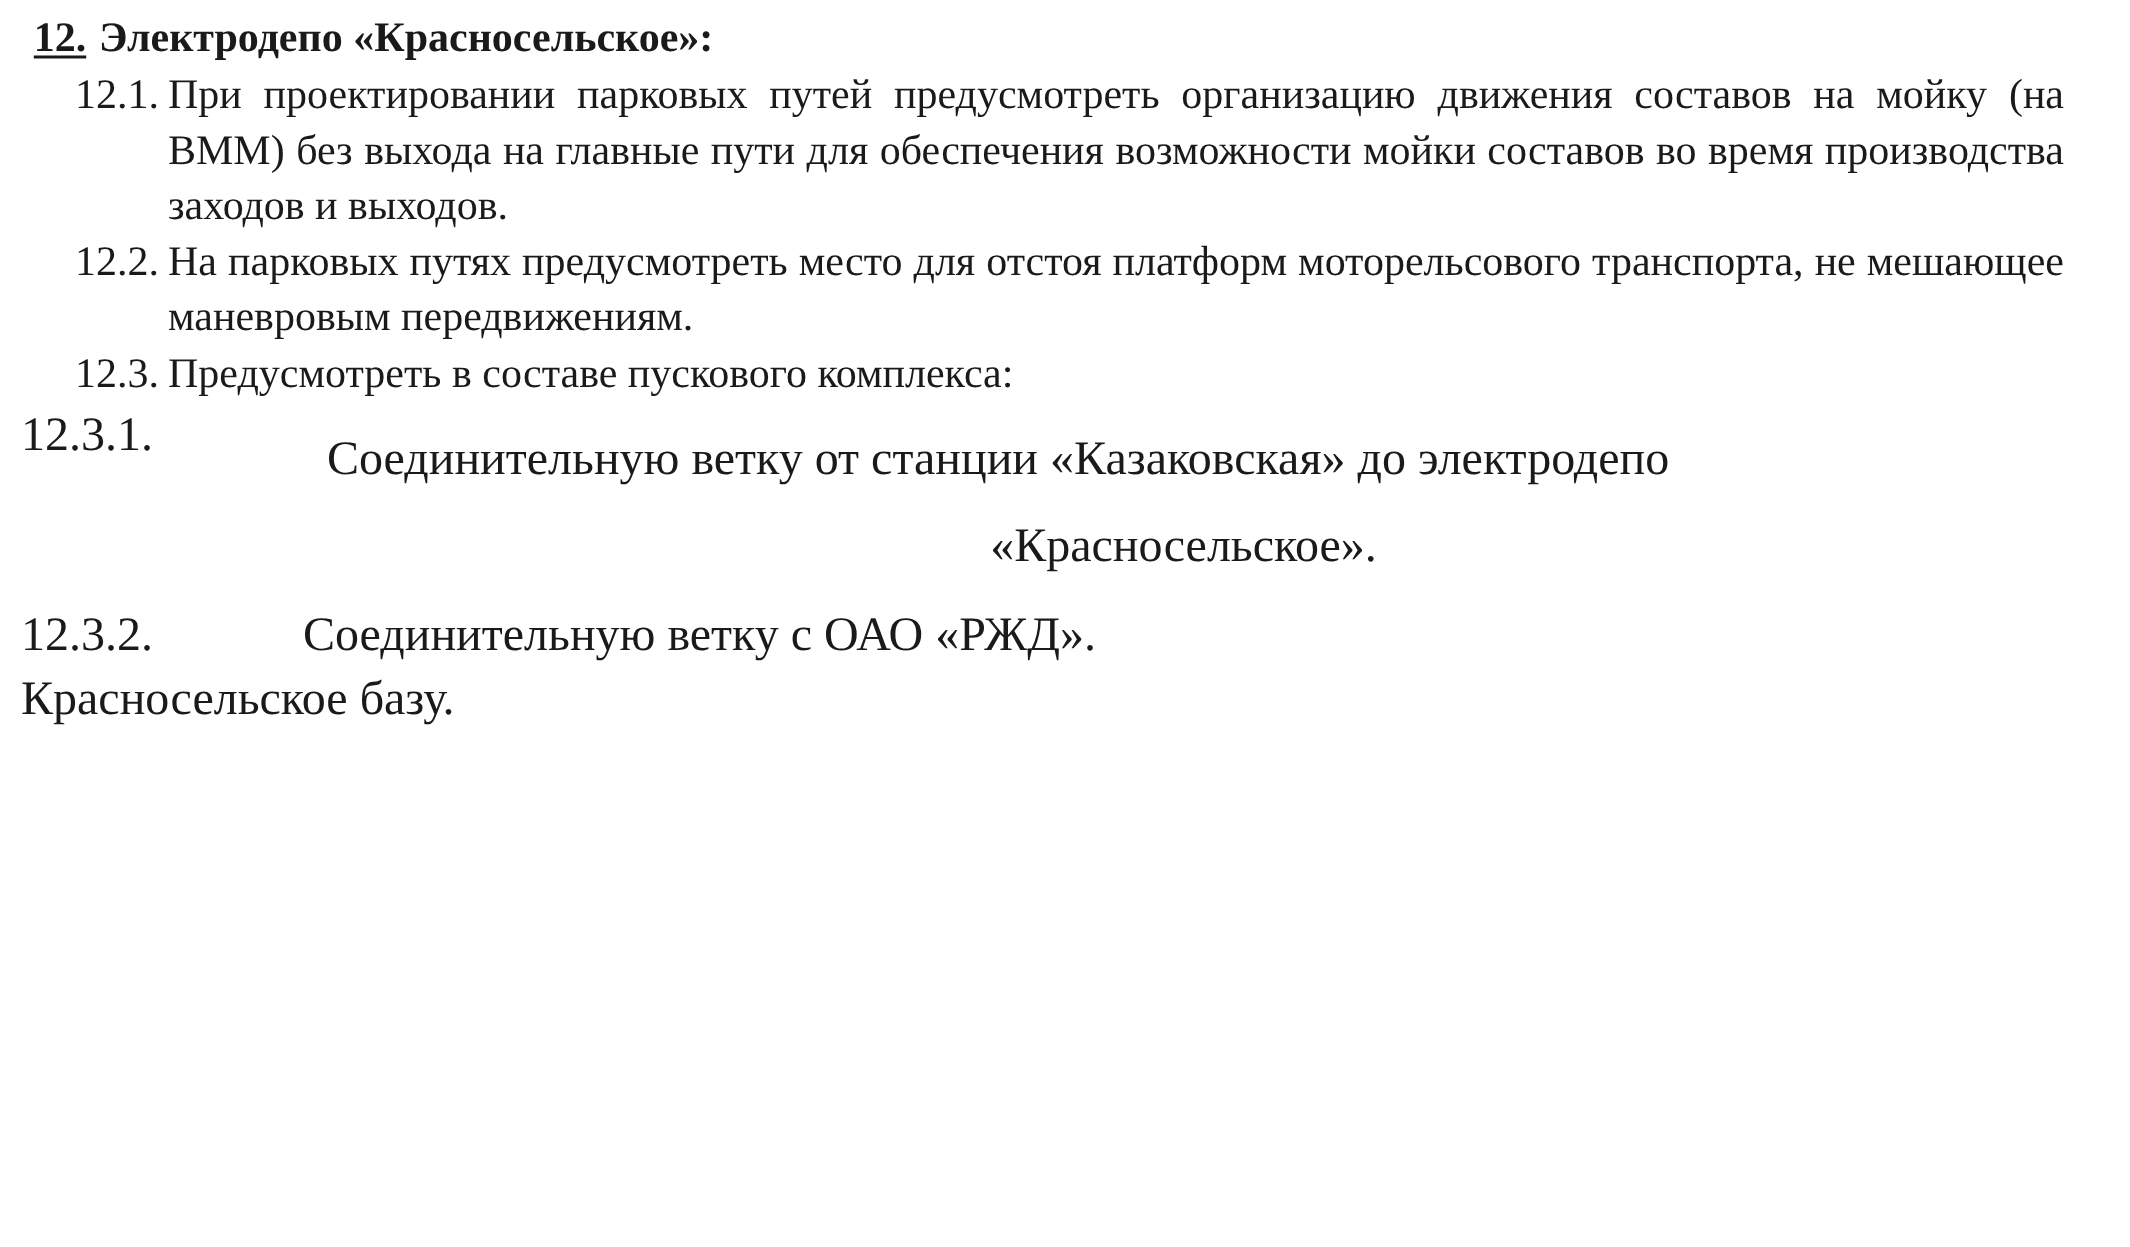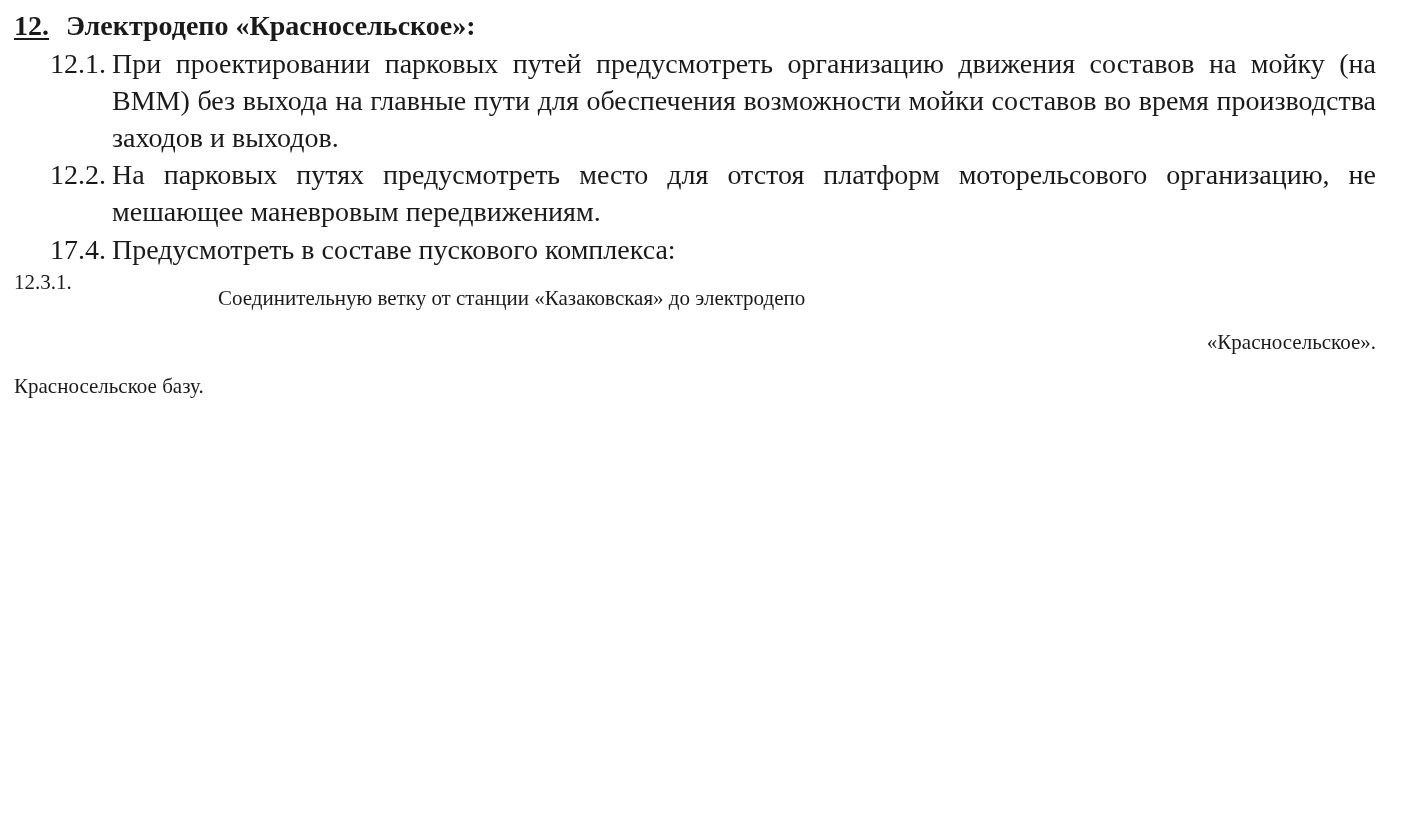--- a/index.html
+++ b/index.html
@@ -32,20 +32,21 @@
     font-weight: bold;
     font-size: 28px;
     line-height: 1.30;
     margin: 0 0 2px 0;
   }
   .clause-l1 .num {
     width: 52px;
     flex: 0 0 52px;
     text-decoration: underline;
     text-underline-offset: 3px;
+    text-align: center;
   }
   .clause-l1 .txt {
     text-underline-offset: 3px;
   }
 
   
   .clause-l2 {
     display: flex;
     align-items: flex-start;
     font-size: 28px;
@@ -67,21 +68,21 @@
   }
   .clause-l2 .txt.underline {
     text-underline-offset: 3px;
     display: inline-block;
   }
 
   
   .clause-l3 {
     display: flex;
     align-items: flex-start;
-    font-size: 21px;
+    font-size: 32px;
     line-height: 1.31;
     margin: 0 0 1px 0;
   }
   .clause-l3 .num {
     flex: 0 0 auto;
     width: 188px;
     box-sizing: border-box;
     white-space: nowrap;
   }
   .clause-l3 .txt {
@@ -89,21 +90,21 @@
     text-align: justify;
     text-justify: inter-word;
   }
   .clause-l3 .txt.nojust {
     text-align: left;
   }
   .clause-l3 .txt p {
     margin: 16px;
   }
   .clause-l3 .txt p.cont {
-    text-align: right;
+    text-align: center;
     margin-left: -88px;
     padding-left: 88px;
   }
 </style>
 </head>
 <body>
 
 <div class="page">
   <div class="doc-body">
 
@@ -112,35 +113,39 @@
       <span class="txt">Электродепо «Красносельское»:</span>
     </div>
 
     <div class="clause-l2">
       <span class="num">12.1.</span>
       <span class="txt">При проектировании парковых путей предусмотреть организацию движения составов на мойку (на ВММ) без выхода на главные пути для обеспечения возможности мойки составов во время производства заходов и выходов.</span>
     </div>
 
     <div class="clause-l2">
       <span class="num">12.2.</span>
-      <span class="txt">На парковых путях предусмотреть место для отстоя платформ моторельсового организацию, не мешающее маневровым передвижениям.</span>
+      <span class="txt">На парковых путях предусмотреть место для отстоя платформ моторельсового транспорта, не мешающее маневровым передвижениям.</span>
     </div>
 
     <div class="clause-l2">
-      <span class="num">17.4.</span>
+      <span class="num">12.3.</span>
       <span class="txt underline">Предусмотреть в составе пускового комплекса:</span>
     </div>
 
     <div class="clause-l3">
       <span class="num">12.3.1.</span>
       <span class="txt">
         <p>Соединительную ветку от станции «Казаковская» до электродепо</p>
         <p class="cont">«Красносельское».</p>
       </span>
     </div>
 
+    <div class="clause-l3">
+      <span class="num">12.3.2.</span>
+      <span class="txt nojust">Соединительную ветку с ОАО «РЖД».</span>
+    </div>
 
     <div class="clause-l3">
       <span class="txt nojust">Красносельское базу.</span>
     </div>
 
   </div>
 </div>
 
 </body></html>

